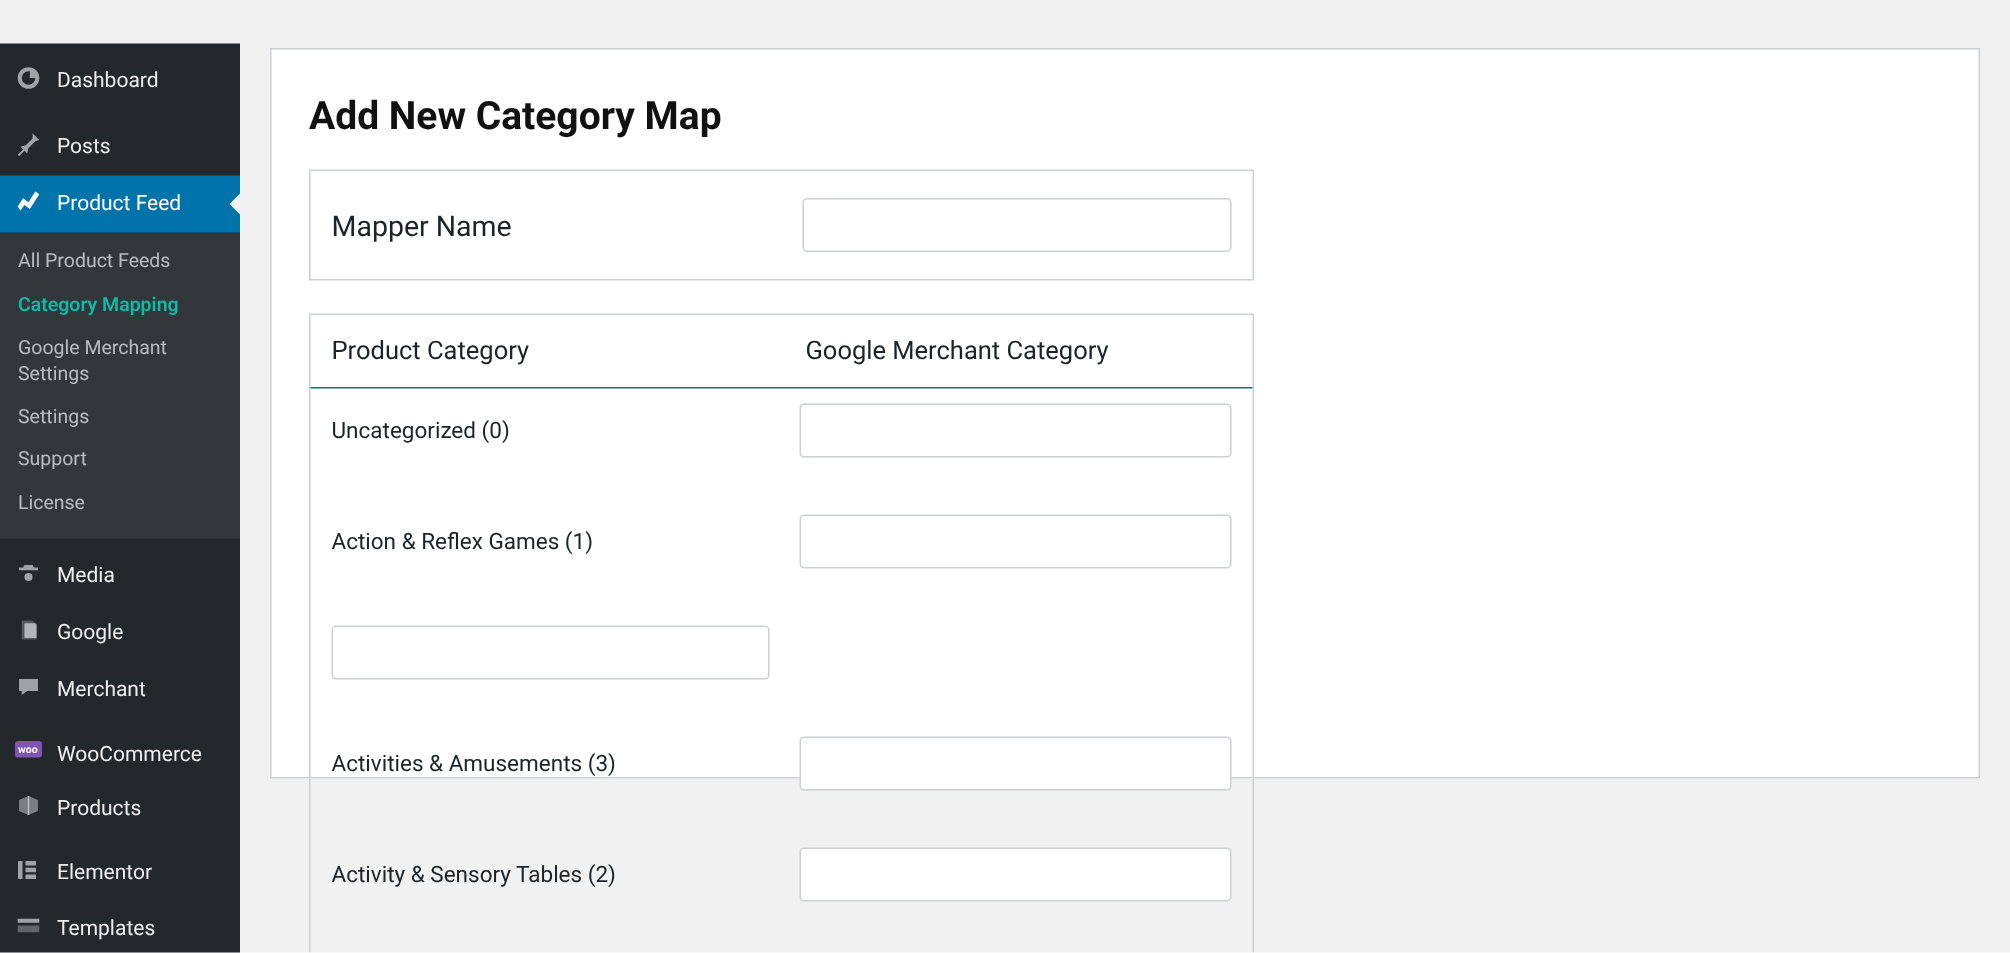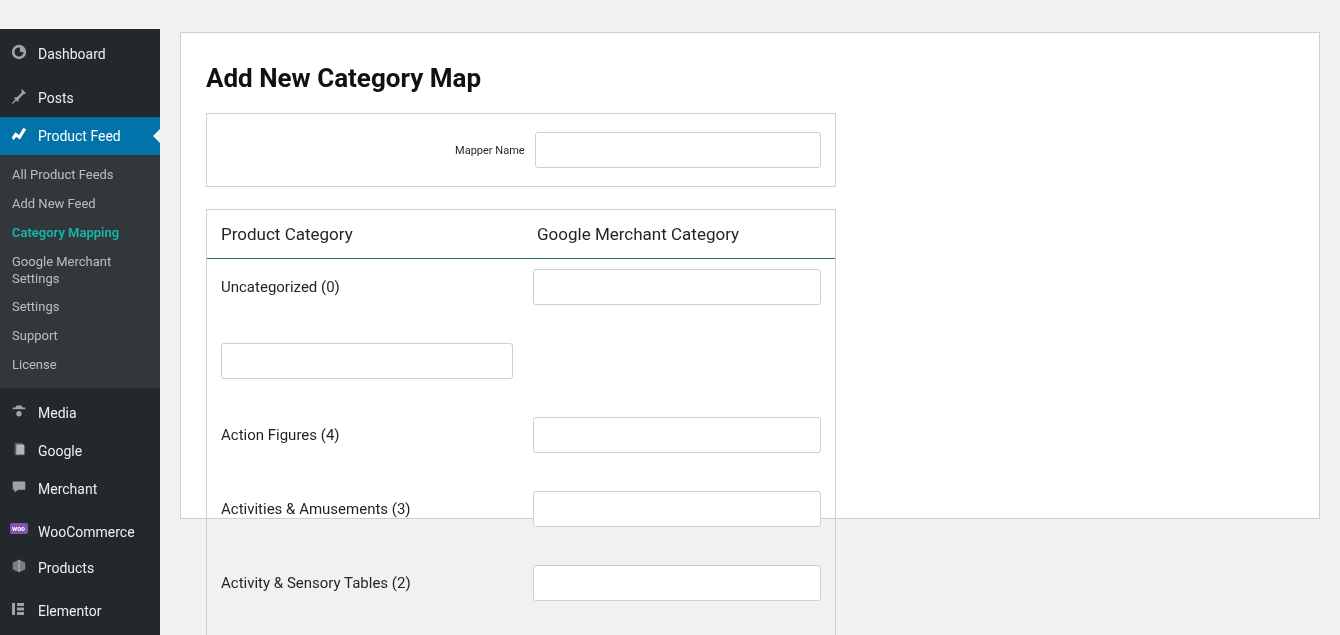--- a/index.html
+++ b/index.html
@@ -85,24 +85,23 @@
 .mapper-box {
   border: 1px solid #ccd0d4;
   display: flex;
   align-items: center;
   padding: 18px 14px;
   width: 630px;
   margin-bottom: 22px;
   gap: 10px;
 }
 .mapper-box label {
-  font-size: 11px;
+  font-size: 19px;
   color: #1d2327;
   width: 310px;
-  text-align: right;
 }
 .mapper-box input {
   width: 292px;
   height: 36px;
   border: 1px solid #ccd0d4;
   border-radius: 3px;
   padding: 0 8px;
   font-size: 14px;
 }
 .table-box {
@@ -159,21 +158,20 @@
     <span class="icon">
       <svg width="18" height="18" viewBox="0 0 20 20" fill="currentColor">
           <path d="M2 14l4-6 4 3 5-8 3 2-7 11-4-3-3 4z"></path>
         </svg>
     </span>
     <span>Product Feed</span>
   </div>
 
   <div class="submenu">
     <div class="submenu-item">All Product Feeds</div>
-    <div class="submenu-item">Add New Feed</div>
     <div class="submenu-item current">Category Mapping</div>
     <div class="submenu-item">Google Merchant Settings</div>
     <div class="submenu-item">Settings</div>
     <div class="submenu-item">Support</div>
     <div class="submenu-item">License</div>
   </div>
 
   <div class="menu-item top-gap">
     <span class="icon">
       <svg width="18" height="18" viewBox="0 0 20 20" fill="currentColor">
@@ -262,25 +260,25 @@
         <div class="col col1">Product Category</div>
         <div class="col col2">Google Merchant Category</div>
       </div>
 
       <div class="trow">
         <div class="col1">Uncategorized (0)</div>
         <input type="text" value="" style="">
       </div>
       <div class="row-gap"></div>
       <div class="trow">
-        <input type="text" value="" style="">
-      </div>
-      <div class="row-gap"></div>
-      <div class="trow">
-        <div class="col1">Action Figures (4)</div>
+        <div class="col1">Action &amp; Reflex Games (1)</div>
+        <input type="text" value="" style="">
+      </div>
+      <div class="row-gap"></div>
+      <div class="trow">
         <input type="text" value="" style="">
       </div>
       <div class="row-gap"></div>
       <div class="trow">
         <div class="col1">Activities &amp; Amusements (3)</div>
         <input type="text" value="" style="">
       </div>
       <div class="row-gap"></div>
       <div class="trow">
         <div class="col1">Activity &amp; Sensory Tables (2)</div>

